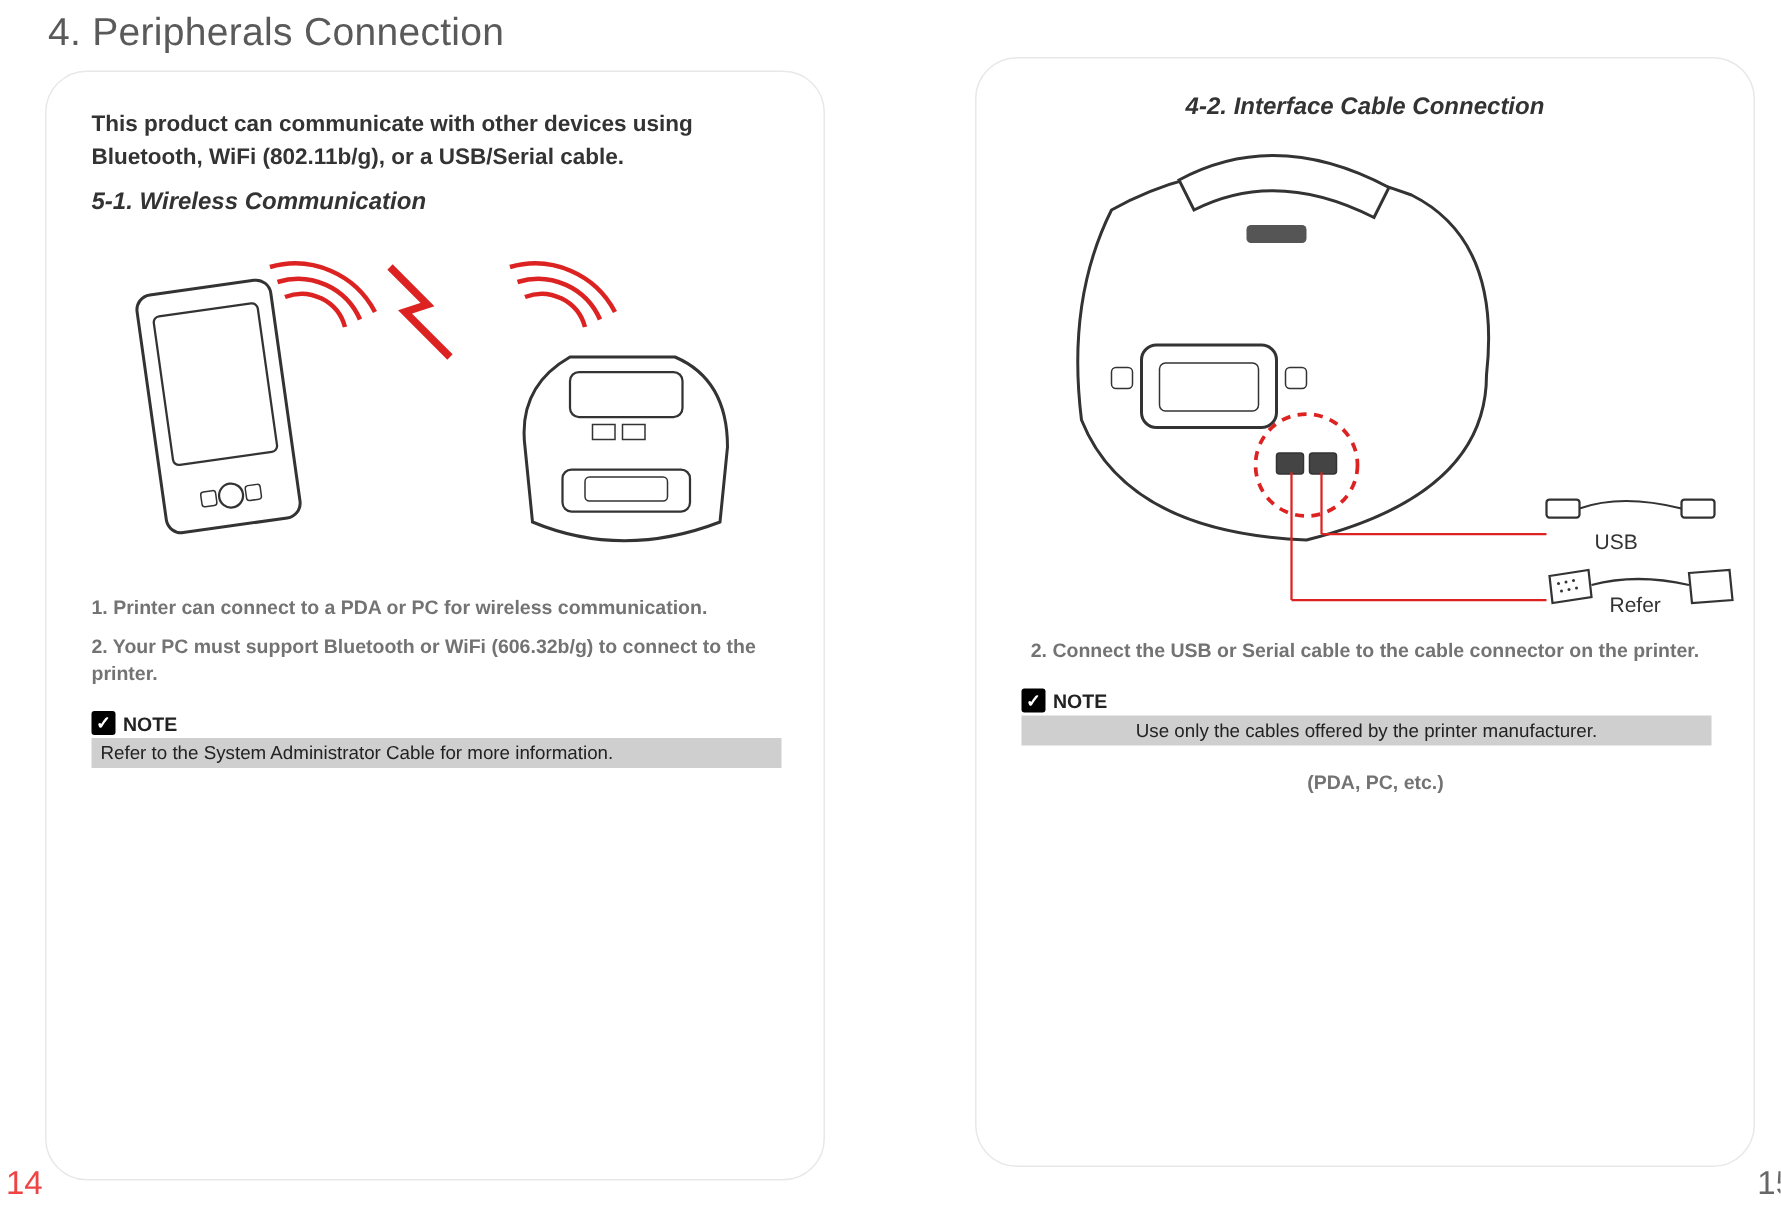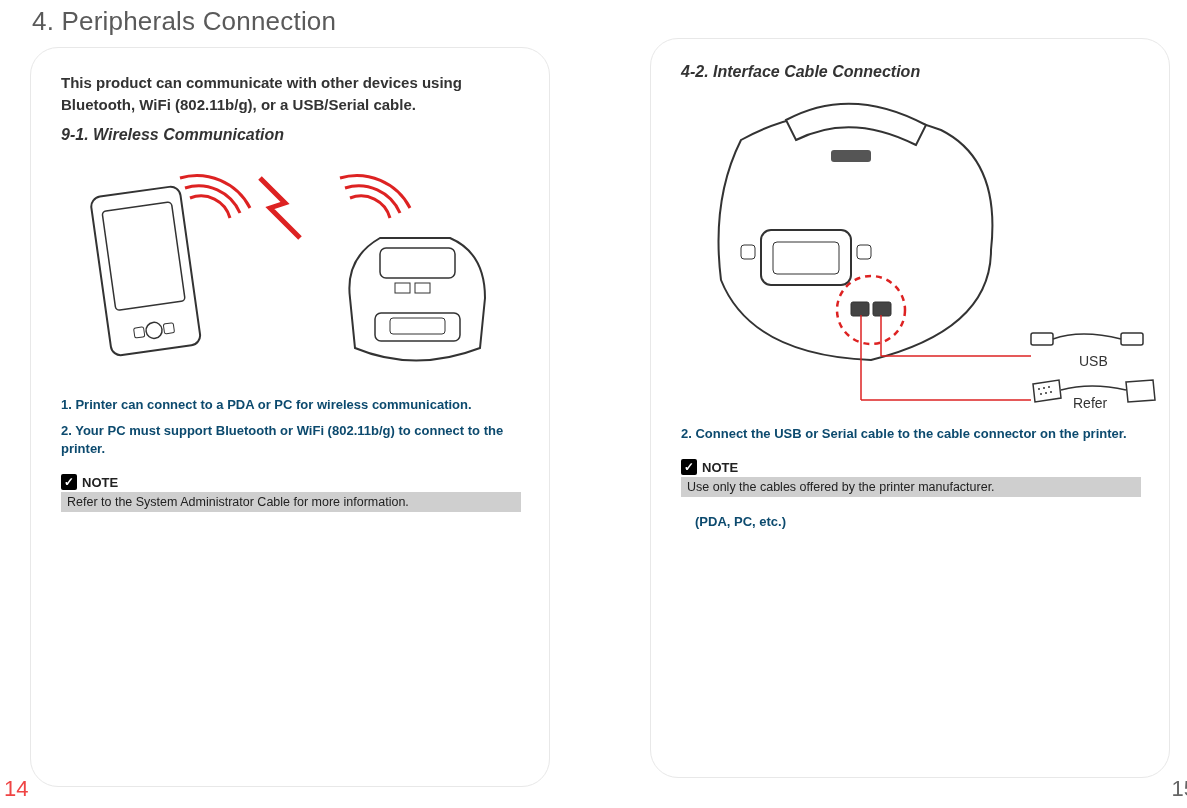--- a/index.html
+++ b/index.html
@@ -34,20 +34,21 @@
     border-radius: 28px;
     border: 1px solid #e8e8e8;
     width: 520px;
     height: 740px;
     margin: 0 auto;
     padding: 24px 30px;
     position: relative;
   }
   .panel.right {
     margin-left: 40px;
+    text-align: center;
   }
   .intro {
     font-size: 15px;
     font-weight: 600;
     color: #333;
     line-height: 1.45;
     margin-bottom: 10px;
   }
   .subheading {
     font-size: 16px;
@@ -56,21 +57,21 @@
     color: #333;
     margin-bottom: 14px;
   }
   .illus {
     display: block;
     margin: 8px auto 18px auto;
   }
   .step {
     font-size: 13px;
     font-weight: 600;
-    color: #0c4a6e;
+    color: #737373;
     margin: 8px 0;
     line-height: 1.4;
   }
   .step-indent {
     padding-left: 14px;
   }
   .note-block {
     margin-top: 16px;
   }
   .note-head {
@@ -128,21 +129,21 @@
 </head>
 <body>
 
 <div class="spread">
 
   <div class="page">
     <div class="section-title">4. Peripherals Connection</div>
 
     <div class="panel">
       <p class="intro">This product can communicate with other devices using Bluetooth, WiFi (802.11b/g), or a USB/Serial cable.</p>
-      <p class="subheading">9-1. Wireless Communication</p>
+      <p class="subheading">5-1. Wireless Communication</p>
 
       <svg class="illus" width="440" height="220" viewBox="0 0 440 220">
 
         <g transform="translate(20,40) rotate(-8)">
           <rect x="0" y="0" width="90" height="160" rx="10" fill="#fff" stroke="#333" stroke-width="2"></rect>
           <rect x="10" y="15" width="70" height="100" rx="4" fill="#fff" stroke="#333" stroke-width="1.5"></rect>
           <circle cx="45" cy="140" r="8" fill="none" stroke="#333" stroke-width="1.5"></circle>
           <rect x="25" y="135" width="10" height="10" rx="2" fill="none" stroke="#333"></rect>
           <rect x="55" y="135" width="10" height="10" rx="2" fill="none" stroke="#333"></rect>
         </g>
@@ -165,21 +166,21 @@
           <path d="M10 80 Q5 40 40 20 L110 20 Q145 35 145 80 L140 130 Q75 155 15 130 Z" fill="#fff" stroke="#333" stroke-width="2"></path>
           <rect x="40" y="30" width="75" height="30" rx="6" fill="#fff" stroke="#333" stroke-width="1.5"></rect>
           <rect x="35" y="95" width="85" height="28" rx="6" fill="#fff" stroke="#333" stroke-width="1.5"></rect>
           <rect x="50" y="100" width="55" height="16" rx="3" fill="#fff" stroke="#333"></rect>
           <rect x="55" y="65" width="15" height="10" fill="none" stroke="#333"></rect>
           <rect x="75" y="65" width="15" height="10" fill="none" stroke="#333"></rect>
         </g>
       </svg>
 
       <p class="step">1. Printer can connect to a PDA or PC for wireless communication.</p>
-      <p class="step">2. Your PC must support Bluetooth or WiFi (802.11b/g) to connect to the printer.</p>
+      <p class="step">2. Your PC must support Bluetooth or WiFi (606.32b/g) to connect to the printer.</p>
 
       <div class="note-block">
         <div class="note-head">
           <span class="note-icon">✓</span>
           <span>NOTE</span>
         </div>
         <div class="note-body">Refer to the System Administrator Cable for more information.</div>
       </div>
     </div>
 
@@ -227,21 +228,21 @@
             <path d="M30 10 Q60 2 95 10" fill="none" stroke="#333" stroke-width="1.5"></path>
             <path d="M95 2 L122 0 L124 20 L97 22 Z" fill="#fff" stroke="#333" stroke-width="1.5"></path>
             <circle cx="8" cy="9" r="1" fill="#333"></circle>
               <circle cx="13" cy="8" r="1" fill="#333"></circle>
               <circle cx="18" cy="7" r="1" fill="#333"></circle>
             <circle cx="10" cy="14" r="1" fill="#333"></circle>
               <circle cx="15" cy="13" r="1" fill="#333"></circle>
               <circle cx="20" cy="12" r="1" fill="#333"></circle>
           </g>
         </svg>
-        <span class="cable-label" style="position:absolute; left:398px; top:258px;">USB</span>
+        <span class="cable-label" style="position:absolute; left:382px; top:258px;">USB</span>
         <span class="cable-label" style="position:absolute; left:392px; top:300px;">Refer</span>
       </div>
 
       <p class="step">2. Connect the USB or Serial cable to the cable connector on the printer.</p>
 
       <div class="note-block">
         <div class="note-head">
           <span class="note-icon">✓</span>
           <span>NOTE</span>
         </div>

